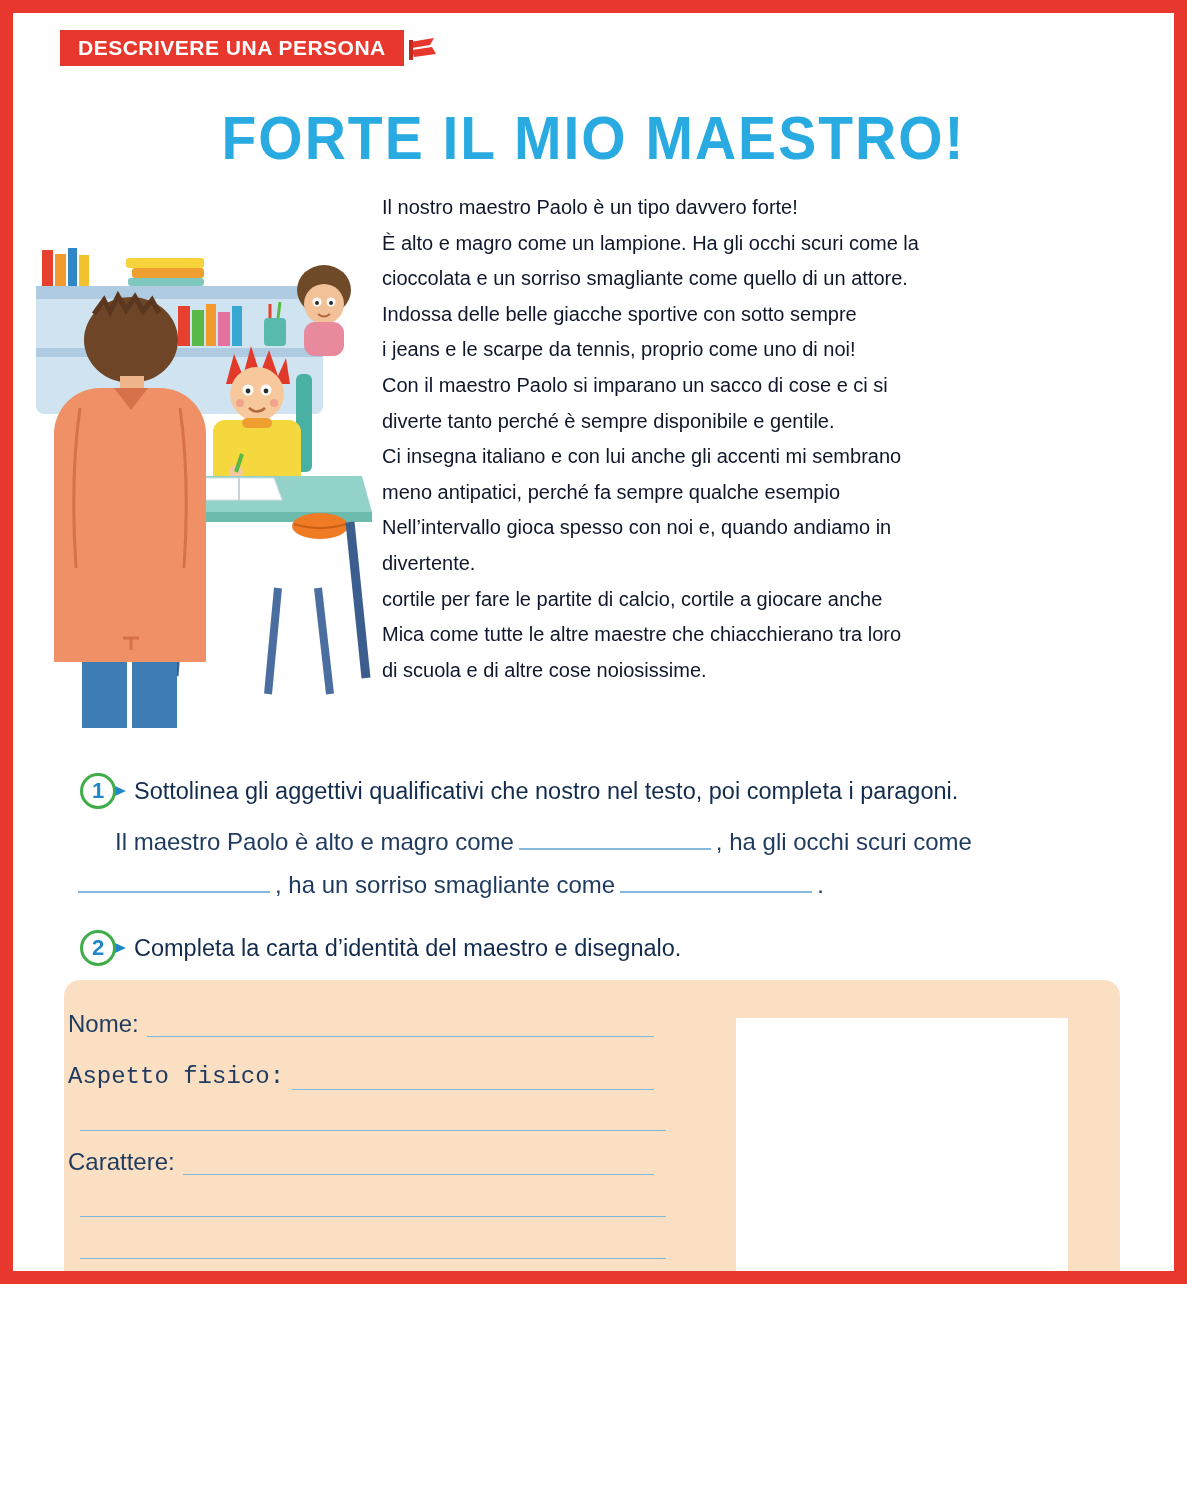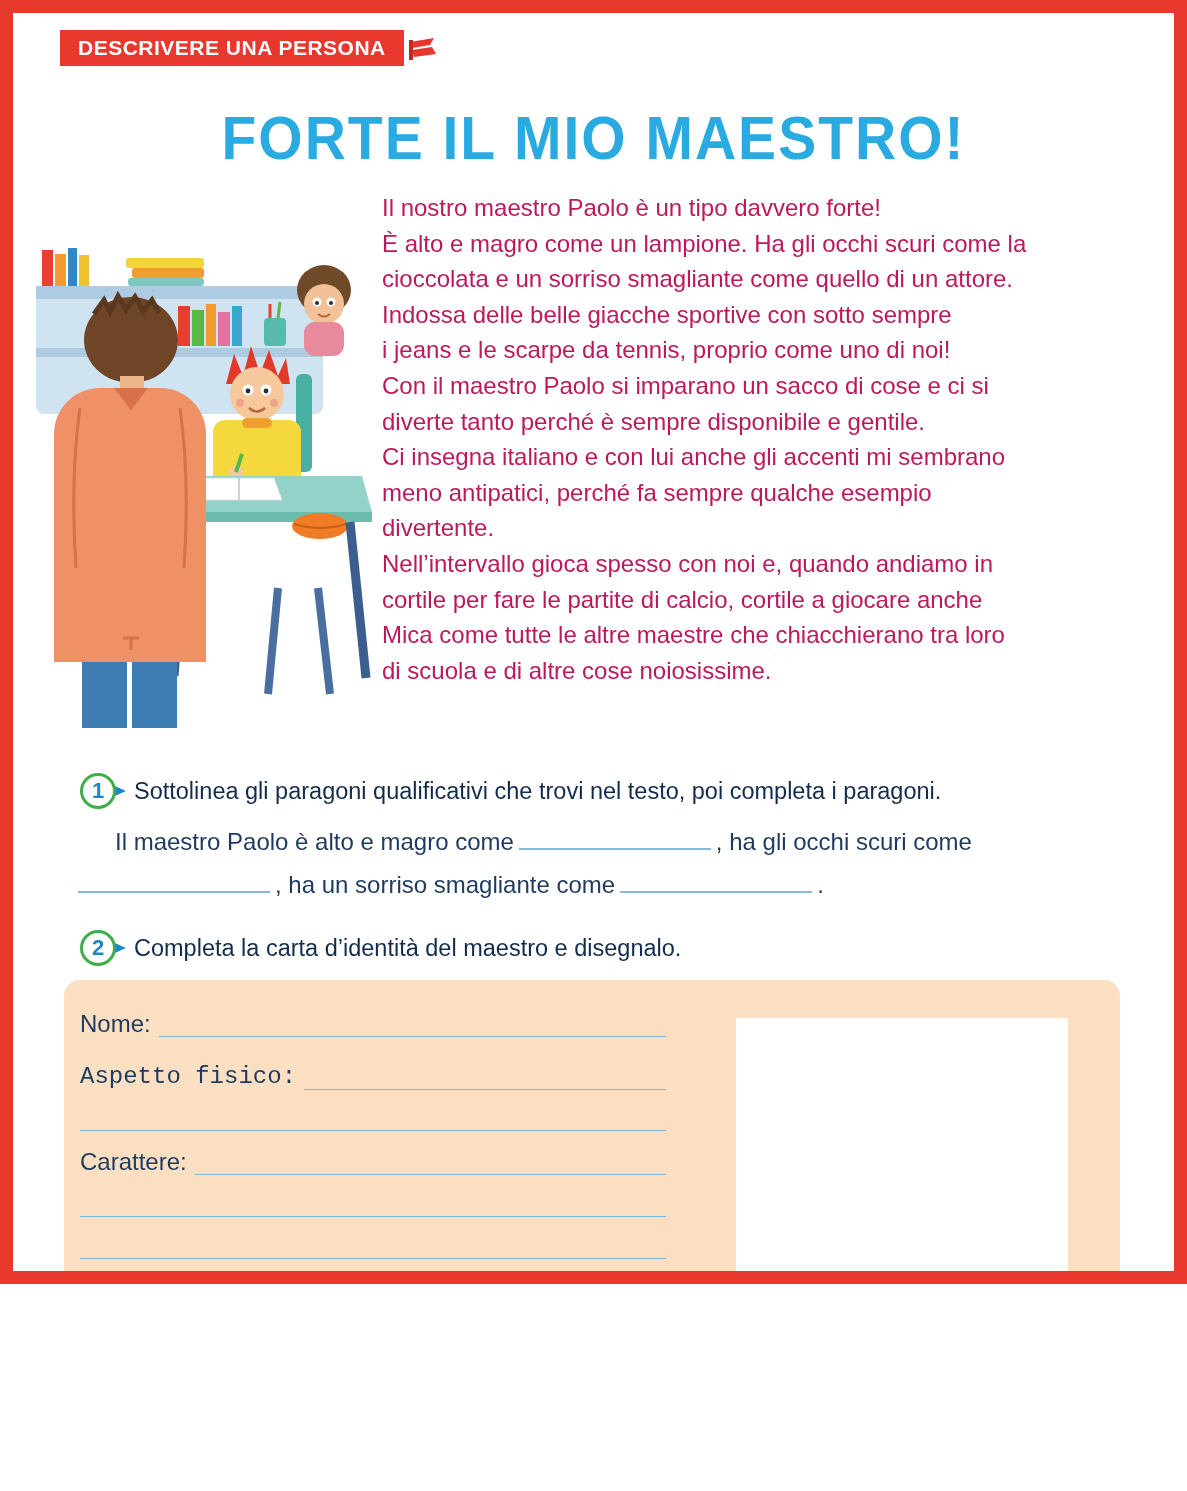--- a/index.html
+++ b/index.html
@@ -12,22 +12,22 @@
           align-items:center;padding:0 18px;z-index:5;}
   .banner-text{color:#ffffff;font-weight:bold;font-size:21px;letter-spacing:.5px;}
   .banner-flag{position:absolute;right:-34px;top:4px;}
 
   
   .title{position:absolute;left:0;top:104px;width:100%;text-align:center;margin:0;
          color:#29abe2;font-size:57px;font-weight:bold;letter-spacing:2px;
          transform:scaleY(1.08);}
 
   
-  .reading{position:absolute;left:382px;top:190px;width:730px;font-size:24px;line-height:35.6px;
-           color:#be185d;}
+  .reading{position:absolute;left:382px;top:190px;width:730px;font-size:20px;line-height:35.6px;
+           color:#0f172a;}
   .rline{white-space:nowrap;}
 
   
   .illustration{position:absolute;left:28px;top:228px;width:352px;height:506px;}
 
   
   .exrow{position:absolute;display:flex;align-items:center;}
   .ex1row{left:80px;top:773px;}
   .ex2row{left:80px;top:930px;}
   .exmark{position:relative;width:36px;height:36px;margin-right:18px;flex:0 0 auto;}
@@ -40,21 +40,21 @@
   
   .fill-line{position:absolute;left:78px;width:1040px;font-size:24px;color:#1e3a5f;}
   .fl1{top:828px;margin-left:37px;}
   .fl2{top:871px;}
   .blank{display:inline-block;width:192px;height:20px;border-bottom:2px solid #86b9dc;
          margin:0 5px;vertical-align:baseline;}
 
   
   .idcard{position:absolute;left:64px;top:980px;width:1056px;height:422px;background:#fbdfc2;
           border-radius:16px;}
-  .card-row{position:absolute;left:16px;width:586px;height:28px;display:flex;align-items:flex-end;}
+  .card-row{position:absolute;left:4px;width:586px;height:28px;display:flex;align-items:flex-end;}
   .card-row .lbl{font-size:24px;color:#1e3a5f;white-space:nowrap;padding-right:8px;line-height:26px;}
   .card-row .fline{flex:1;border-bottom:1.5px solid #7eb8d8;height:100%;}
   .card-line{position:absolute;left:16px;width:586px;height:0;border-bottom:1.5px solid #7eb8d8;}
   .drawbox{position:absolute;left:672px;top:38px;width:332px;height:356px;background:#ffffff;}
 
   
   .pagenum{position:absolute;left:44px;top:1406px;background:#e8372c;color:#ffffff;
            font-weight:bold;font-size:29px;padding:5px 16px 5px 10px;border-left:4px solid #ffffff;z-index:31;text-align:center;}
   .pagejag{position:absolute;left:56px;top:1447px;z-index:31;}
 </style>
@@ -155,35 +155,35 @@
   <div class="reading">
     <div class="rline">Il nostro maestro Paolo è un tipo davvero forte!</div>
     <div class="rline">È alto e magro come un lampione. Ha gli occhi scuri come la</div>
     <div class="rline">cioccolata e un sorriso smagliante come quello di un attore.</div>
     <div class="rline">Indossa delle belle giacche sportive con sotto sempre</div>
     <div class="rline">i jeans e le scarpe da tennis, proprio come uno di noi!</div>
     <div class="rline">Con il maestro Paolo si imparano un sacco di cose e ci si</div>
     <div class="rline">diverte tanto perché è sempre disponibile e gentile.</div>
     <div class="rline">Ci insegna italiano e con lui anche gli accenti mi sembrano</div>
     <div class="rline">meno antipatici, perché fa sempre qualche esempio</div>
+    <div class="rline">Nell’intervallo gioca spesso con noi e, quando andiamo in</div>
     <div class="rline">divertente.</div>
-    <div class="rline">Nell’intervallo gioca spesso con noi e, quando andiamo in</div>
     <div class="rline">cortile per fare le partite di calcio, cortile a giocare anche</div>
     <div class="rline">Mica come tutte le altre maestre che chiacchierano tra loro</div>
     <div class="rline">di scuola e di altre cose noiosissime.</div>
   </div>
 
   <div class="exrow ex1row">
     <span class="exmark">
       <svg width="22" height="18" viewBox="0 0 22 18">
         <polygon points="0,0 20,9 0,18" fill="#1f86c9"></polygon>
       </svg>
       <span class="circ">1</span>
     </span>
-    <span class="exinstr">Sottolinea gli paragoni qualificativi che trovi nel testo, poi completa i paragoni.</span>
+    <span class="exinstr">Sottolinea gli aggettivi qualificativi che nostro nel testo, poi completa i paragoni.</span>
   </div>
 
   <div class="fill-line fl1">
     <span>Il maestro Paolo è alto e magro come</span><span class="blank"></span><span>, ha gli occhi scuri come</span>
   </div>
   <div class="fill-line fl2">
     <span class="blank" style="margin-left:0;"></span><span>, ha un sorriso smagliante come</span><span class="blank"></span><span>.</span>
   </div>
 
   <div class="exrow ex2row">

